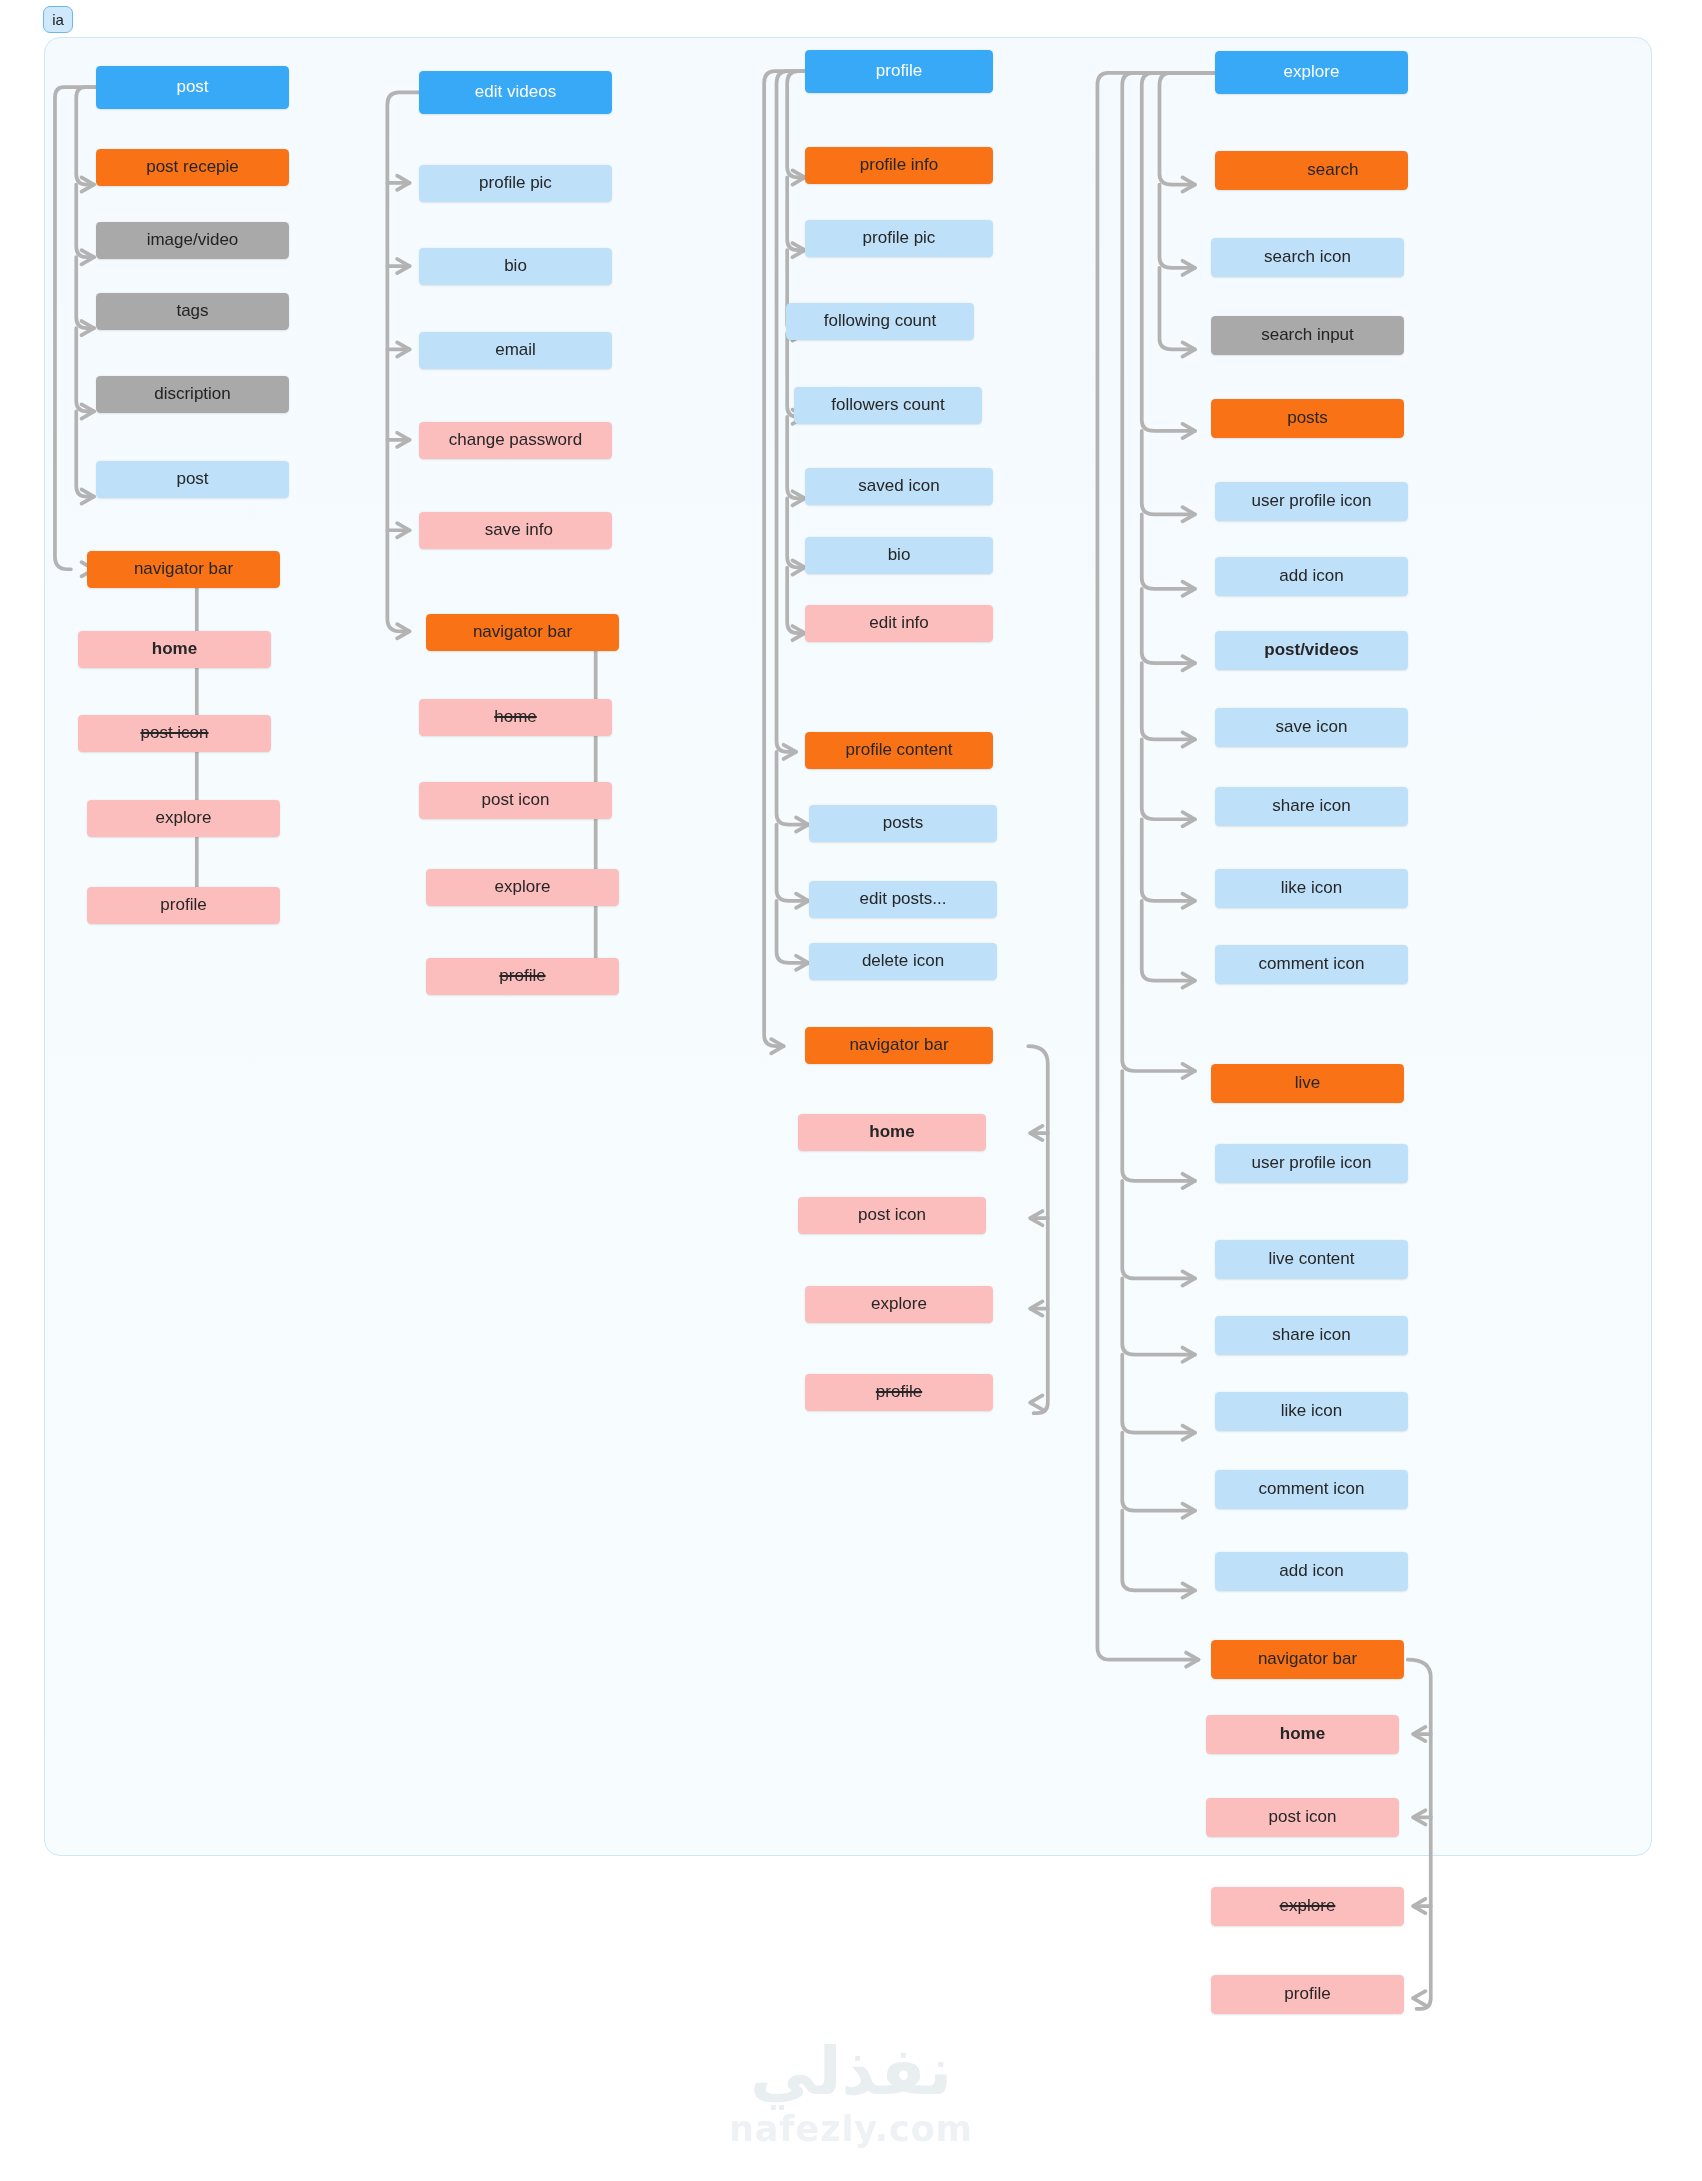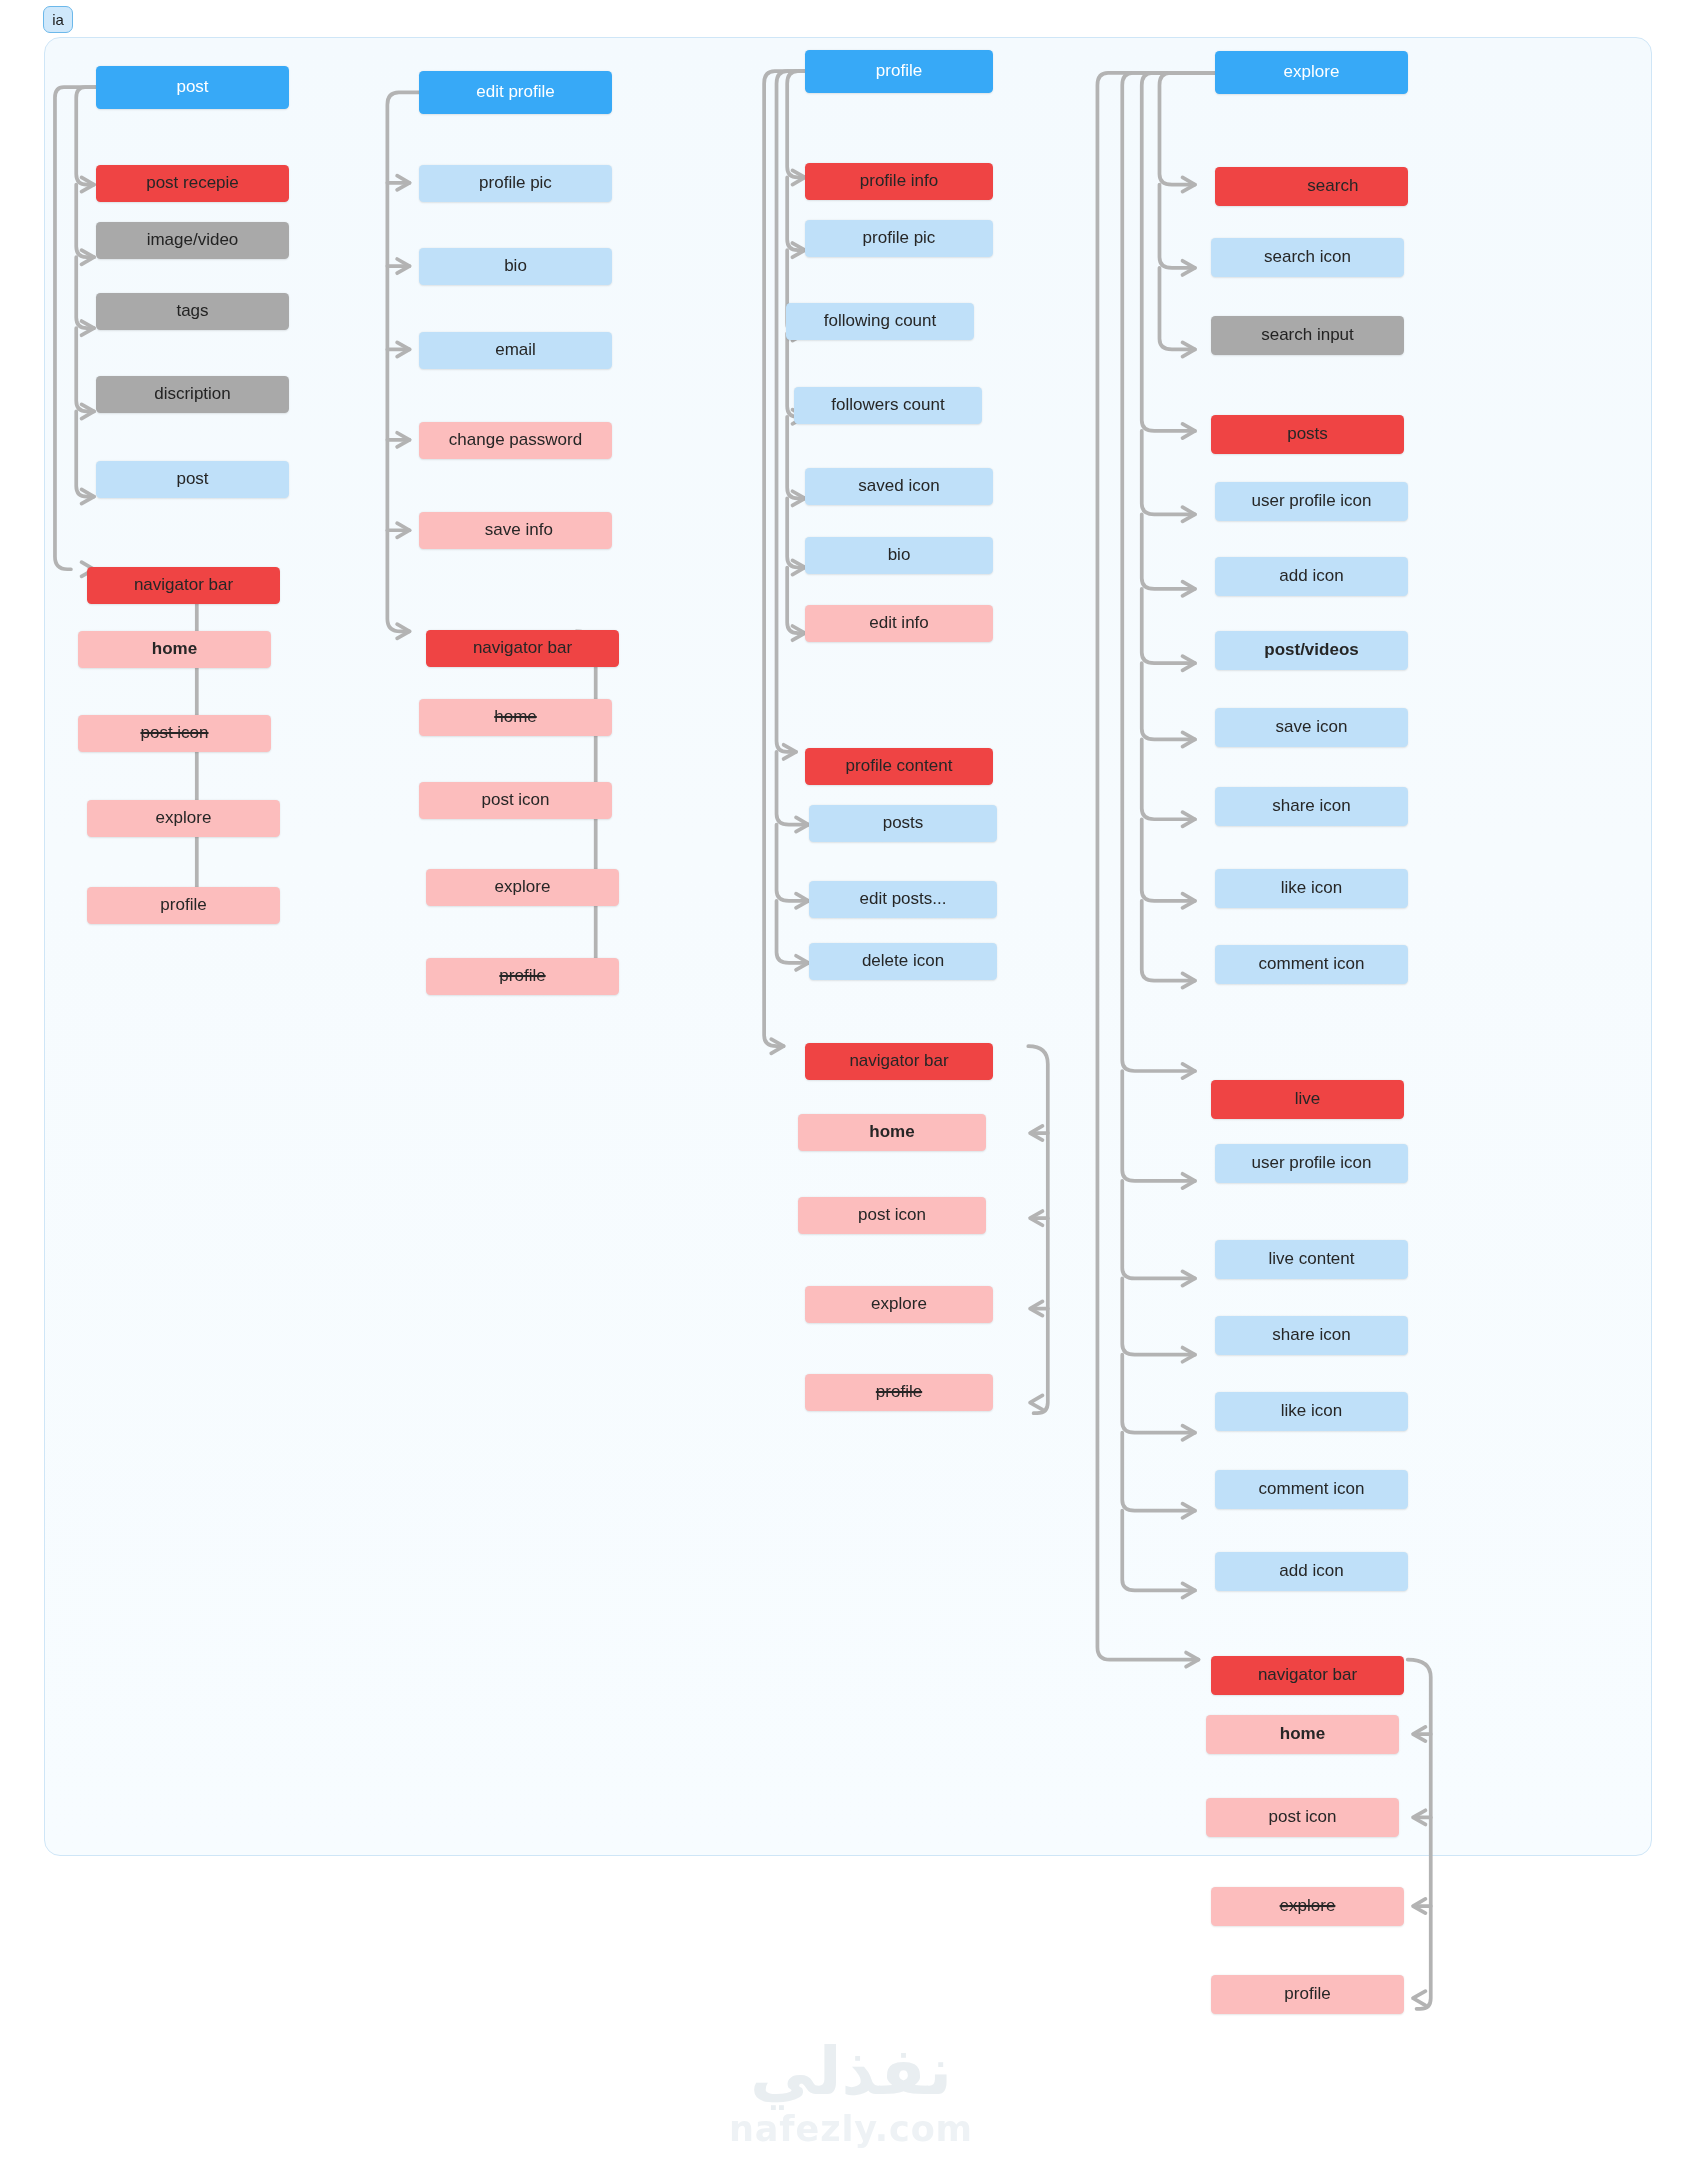--- a/index.html
+++ b/index.html
@@ -61,21 +61,21 @@
     border-radius: 4.4px;
     font-size: 17px;
     line-height: 1.1;
     color: #262626;
     z-index: 3;
     box-shadow: 0 0.9px 1.8px rgba(0,0,0,0.10);
     text-align: center;
     padding: 0 5.3px;
   }
   .node.blue    { background:#37a9f7; color:#ffffff; }
-  .node.yellow  { background:#ef4444;margin-top:16px; }
+  .node.yellow  { background:#f97316; }
   .node.gray    { background:#a9a9a9; color:#232323;justify-content:center; }
   .node.lblue   { background:#bfe0f9; }
   .node.pink    { background:#fcbdbd; }
   .node.strike  { text-decoration: line-through; text-decoration-thickness: 1.8px; }
   .node.bold    { font-weight: bold; }
 
   
   #watermark {
     position: absolute;
     left: 0; top: 2039px;
@@ -288,21 +288,21 @@
     <span>post icon</span>
   </div>
   <div class="node pink" style="left:87px; top:800px; width:193px; height:37px;">
     <span>explore</span>
   </div>
   <div class="node pink" style="left:87px; top:887px; width:193px; height:37px;">
     <span>profile</span>
   </div>
 
   <div class="node blue" style="left:419px; top:71px; width:193px; height:43px;">
-    <span>edit profile</span>
+    <span>edit videos</span>
   </div>
   <div class="node lblue" style="left:419px; top:165px; width:193px; height:37px;">
     <span>profile pic</span>
   </div>
   <div class="node lblue" style="left:419px; top:248px; width:193px; height:37px;">
     <span>bio</span>
   </div>
   <div class="node lblue" style="left:419px; top:332px; width:193px; height:37px;">
     <span>email</span>
   </div>

